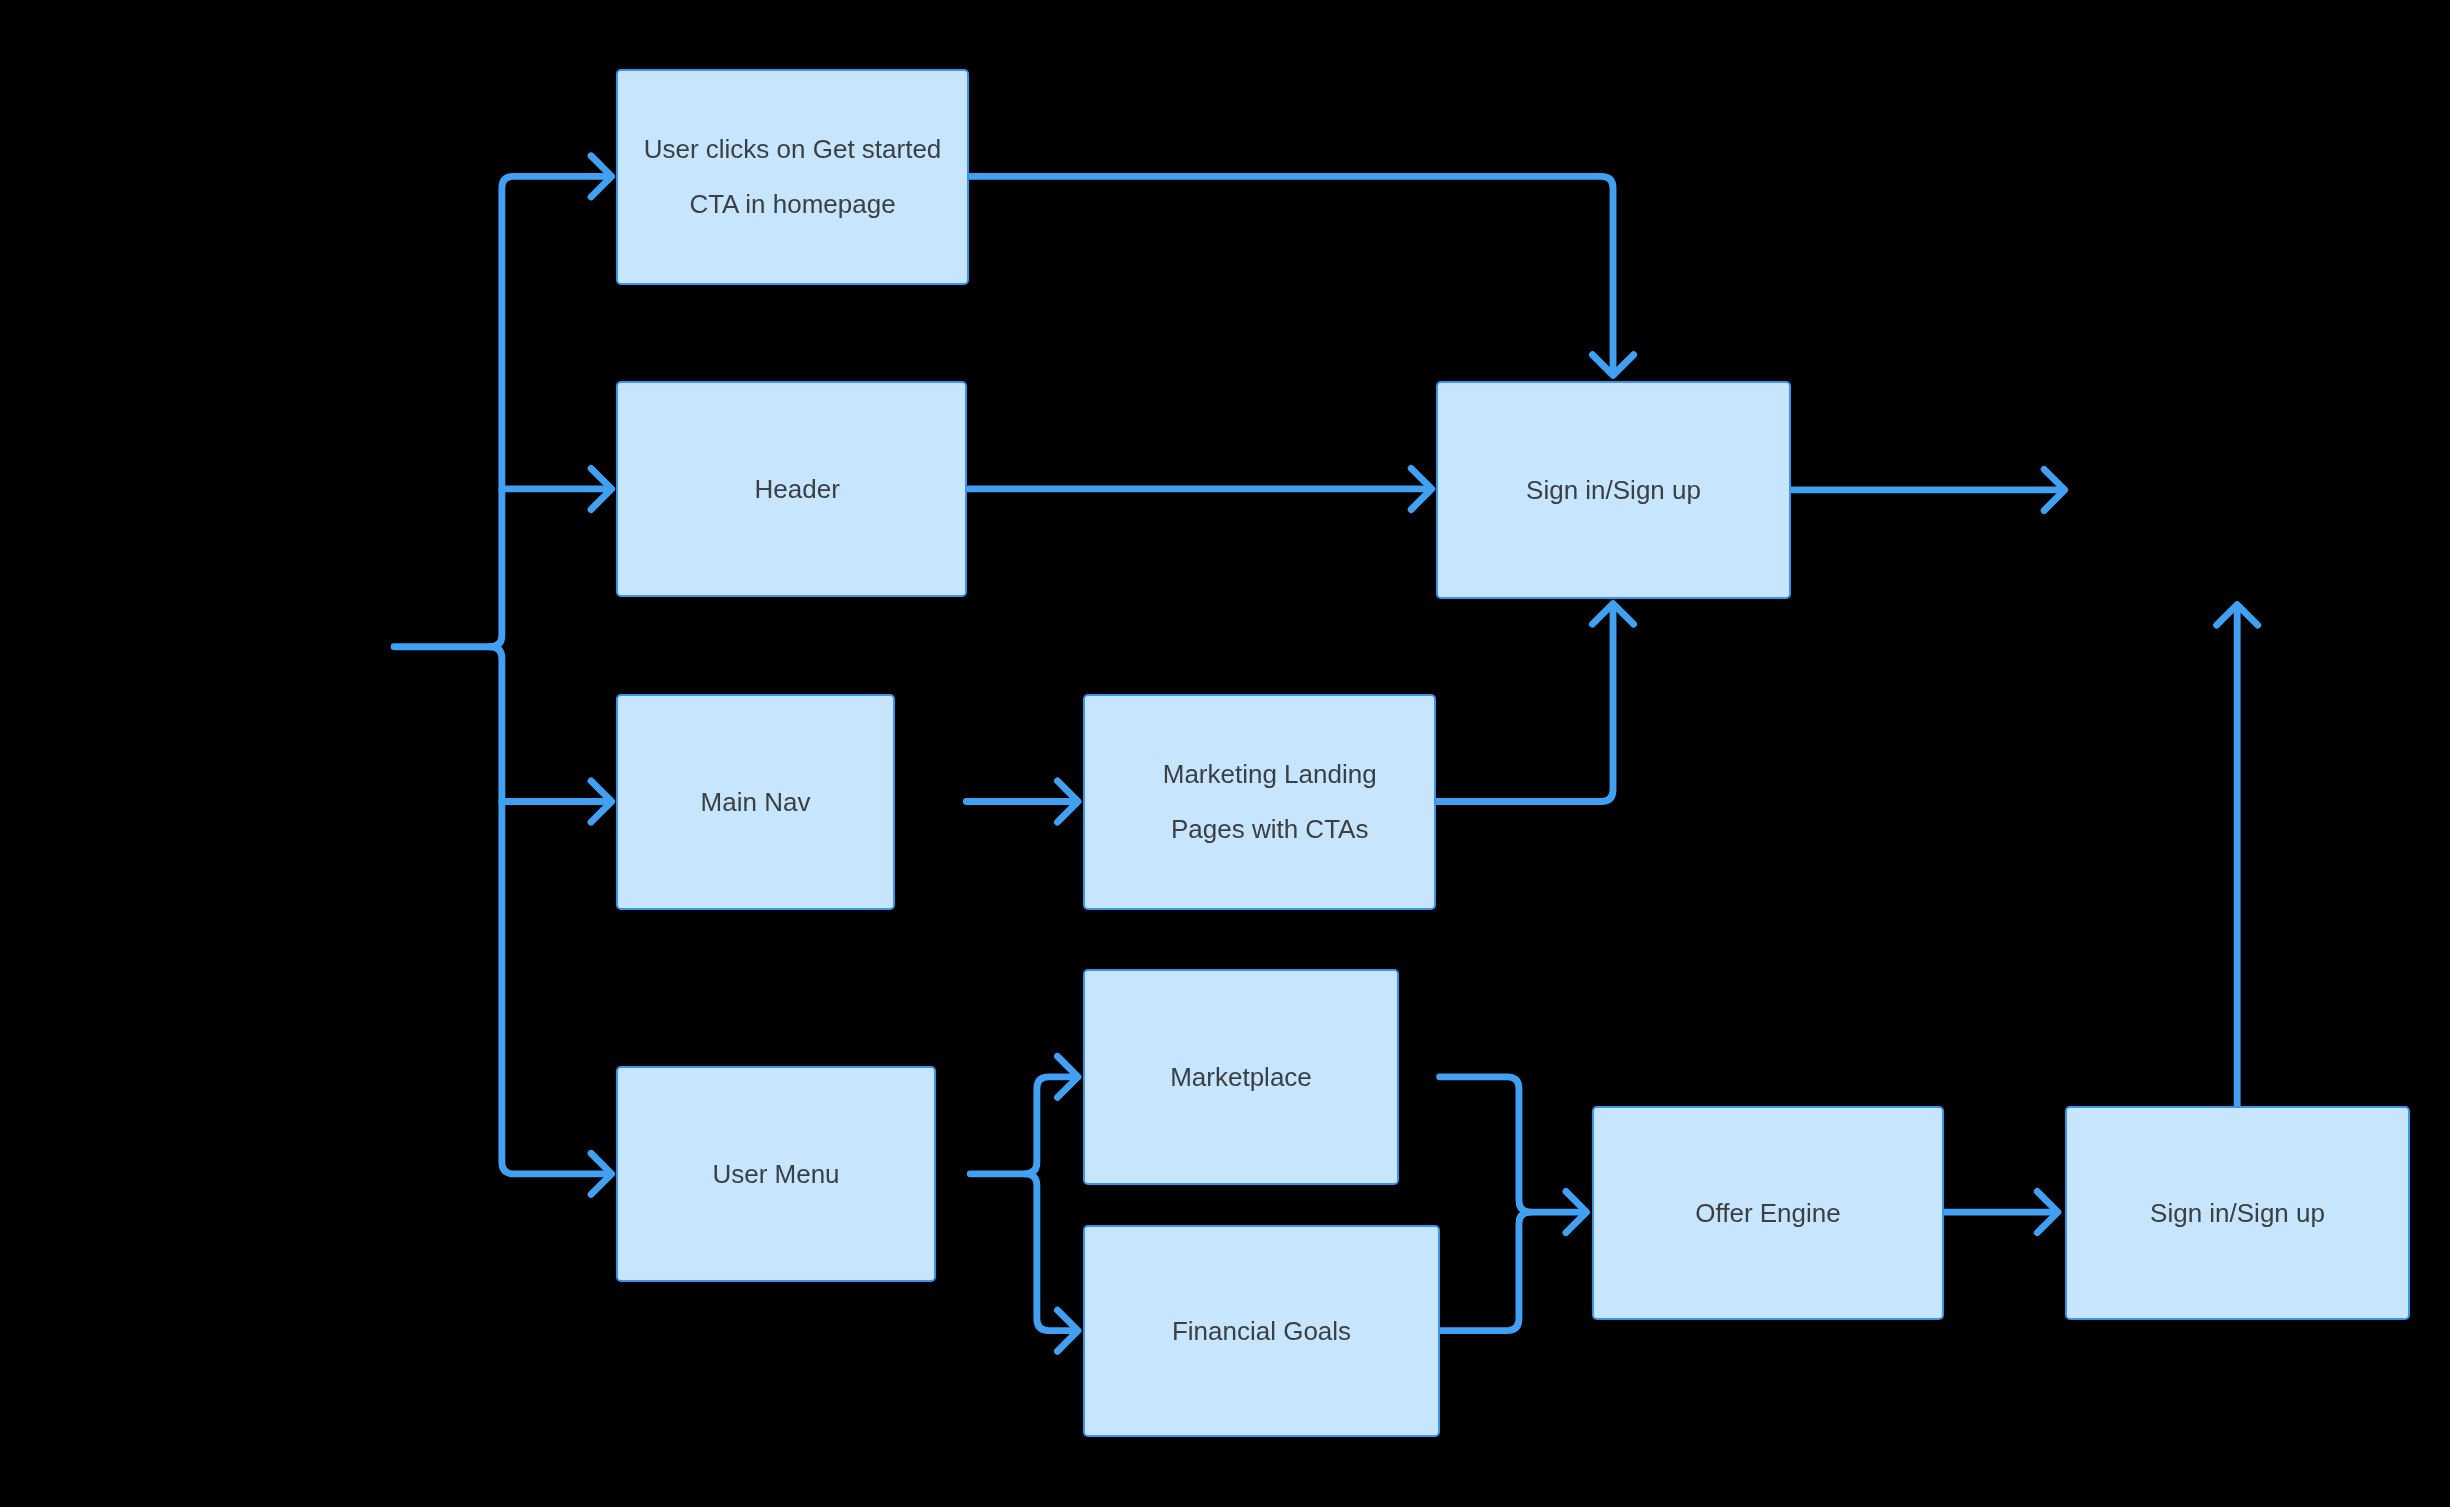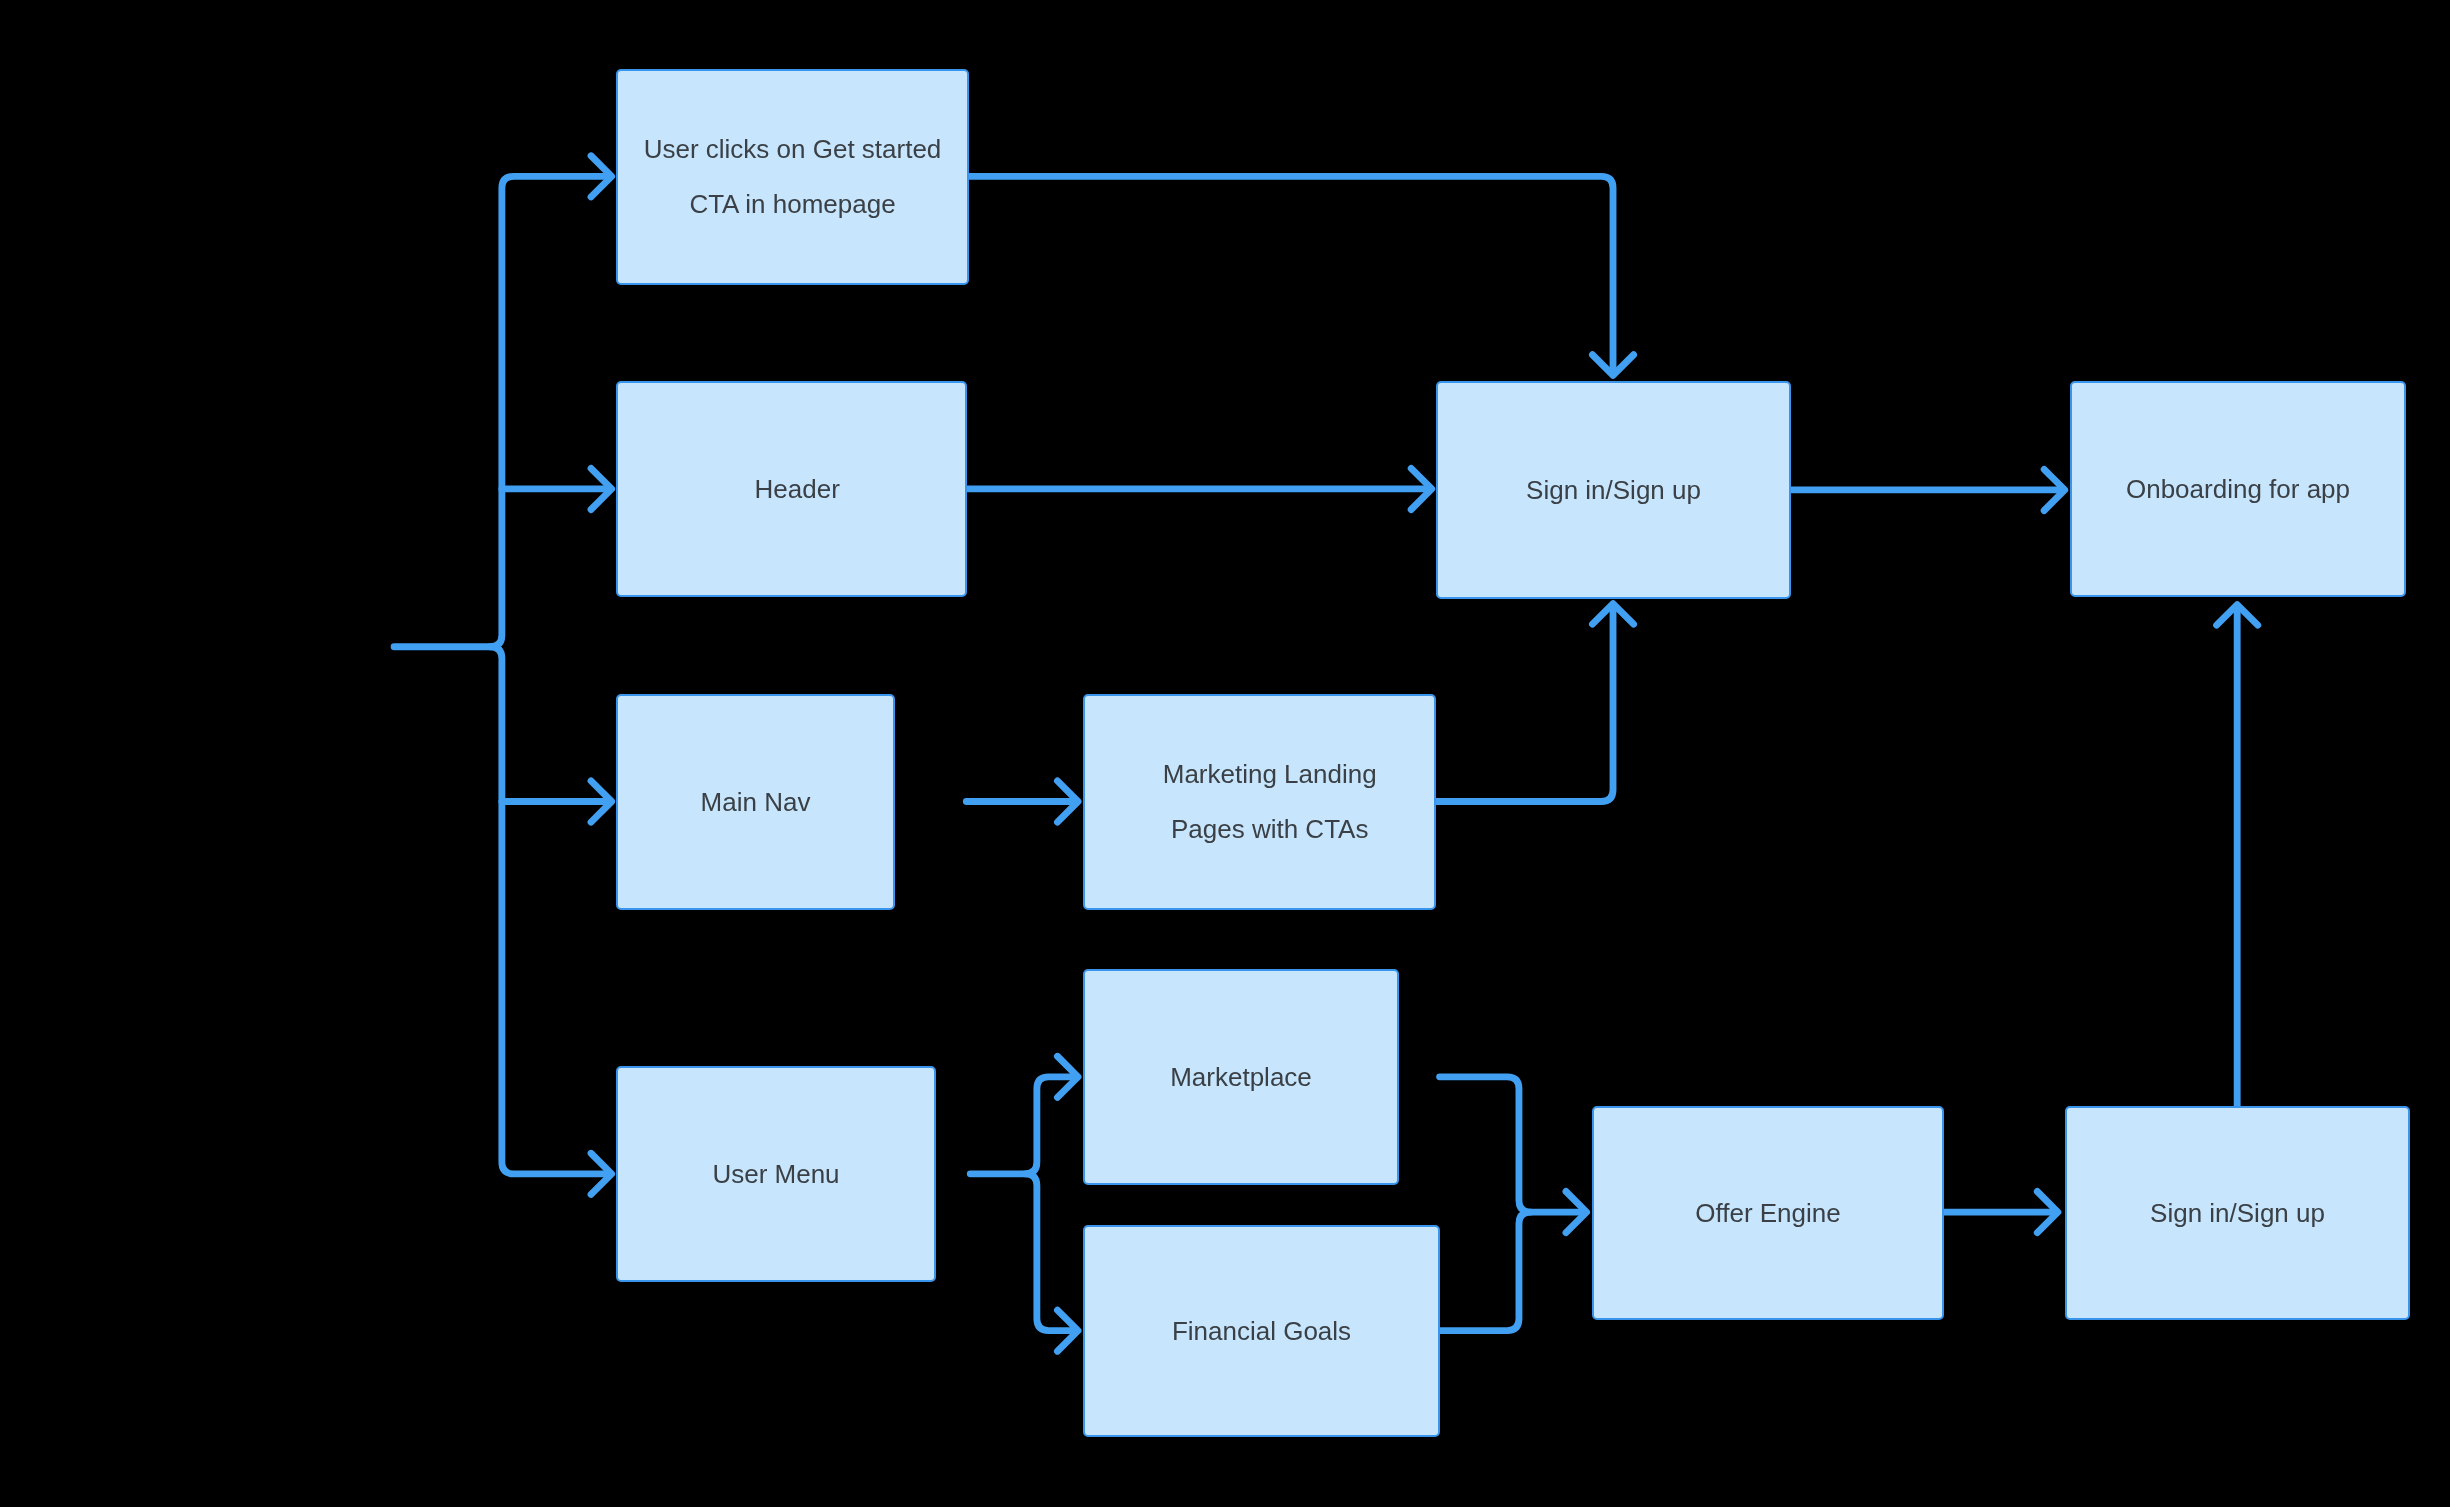--- a/index.html
+++ b/index.html
@@ -156,23 +156,20 @@
   </div>
 
   <div class="node" style="left:1083px; top:1225px; width:357px; height:212px;">
     <span>Financial Goals</span>
   </div>
 
   <div class="node" style="left:1436px; top:381px;  width:355px; height:218px;">
     <span>Sign in/Sign up</span>
   </div>
 
-  <div class="node" style="left:2070px; top:381px;  width:336px; height:216px;">
-    <span>Onboarding for app</span>
-  </div>
 
   <div class="node" style="left:1592px; top:1106px; width:352px; height:214px;">
     <span>Offer Engine</span>
   </div>
 
   <div class="node" style="left:2065px; top:1106px; width:345px; height:214px;">
     <span>Sign in/Sign up</span>
   </div>
 
 </div>

